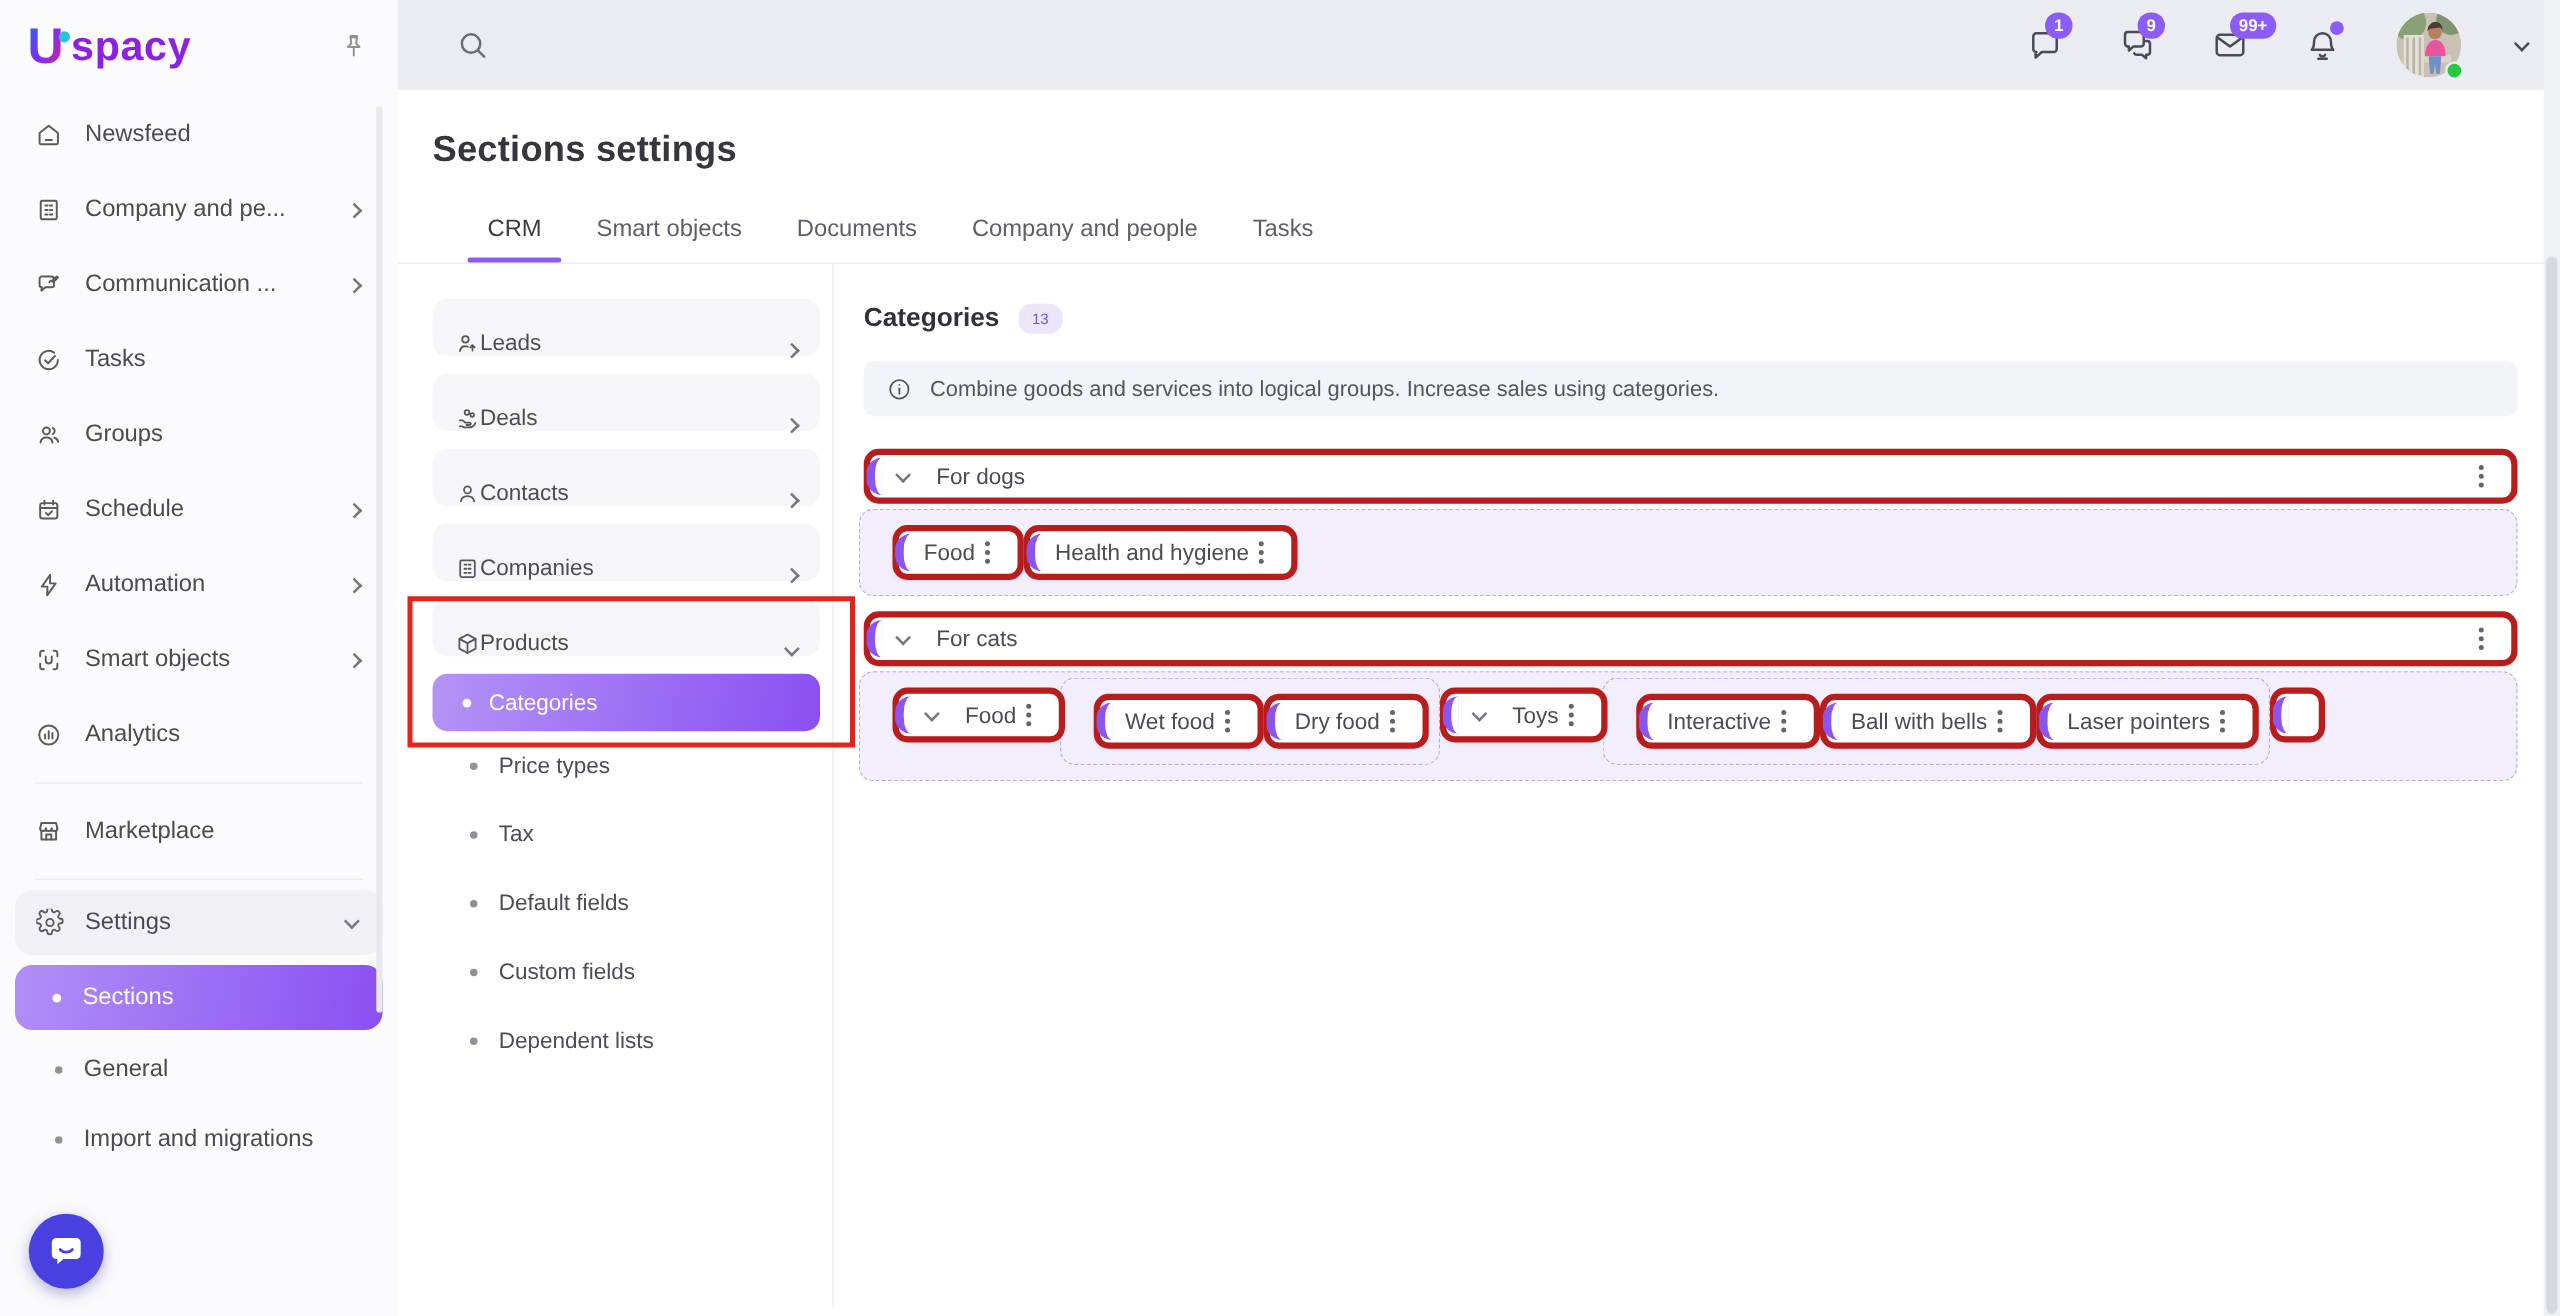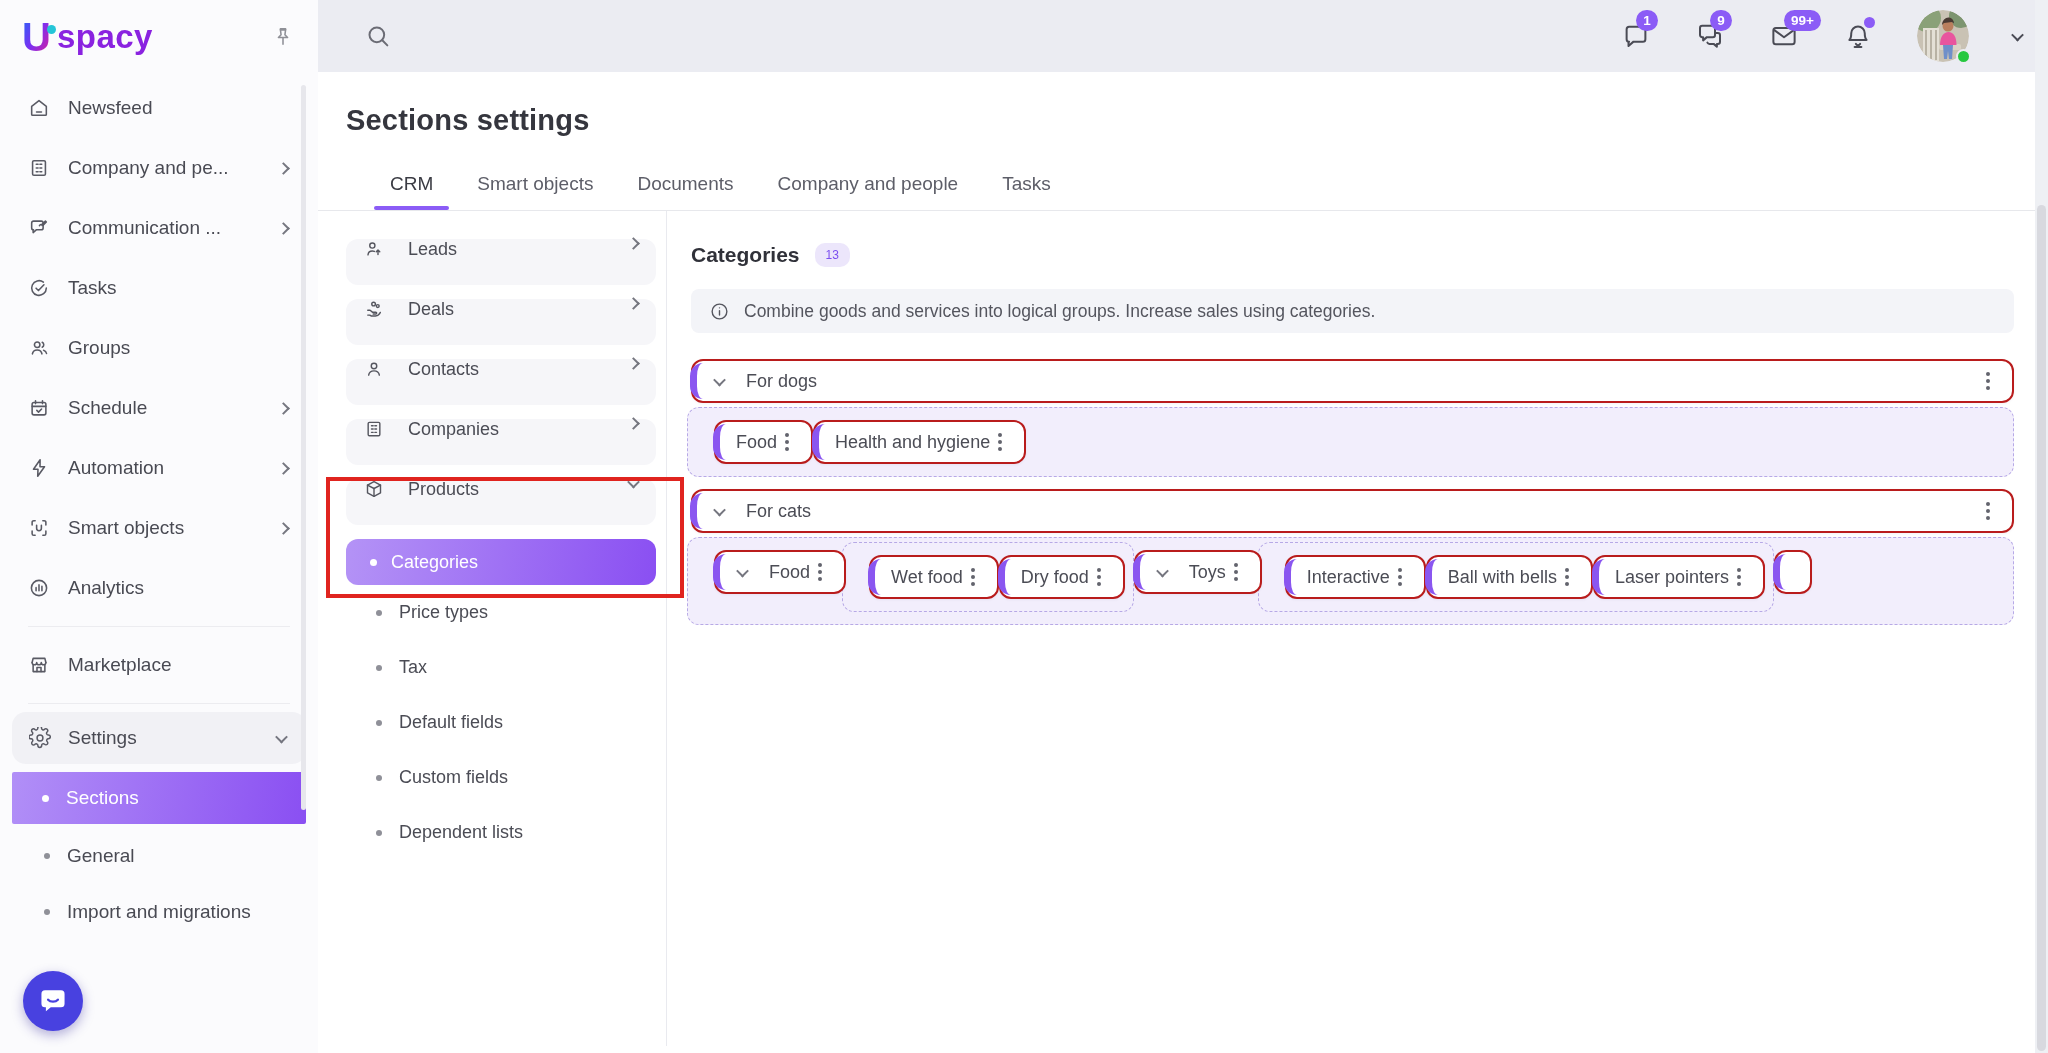--- a/index.html
+++ b/index.html
@@ -18,21 +18,21 @@
   .nav { margin-top:14px; }
   .s-item { height:60px; display:flex; align-items:center; padding:0 30px 0 28px; font-size:19px; color:#494a53; cursor:pointer; }
   .s-item .icn { margin-right:18px; flex:none; }
   .s-item .chev { margin-left:auto; }
   .divider { height:1px; background:#ececf0; margin:8px 28px; }
   .settings-row { height:52px; margin:8px 12px 0 12px; background:#f1f1f5; border-radius:14px; display:flex; align-items:center; padding:0 20px 0 17px; font-size:19px; color:#494a53; cursor:pointer; }
   .settings-row .icn { margin-right:17px; }
   .settings-row .chev { margin-left:auto; }
   .s-child { height:56px; display:flex; align-items:center; padding:0 28px 0 44px; font-size:19px; color:#494a53; cursor:pointer; }
   .s-child .dot { width:6px; height:6px; border-radius:50%; background:#8f9098; margin-right:17px; flex:none; }
-  .s-child.active { height:52px; margin:8px 12px 4px 12px; padding:0 28px 0 30px; border-radius:2px; color:#fff;
+  .s-child.active { height:52px; margin:8px 12px 4px 12px; padding:0 28px 0 30px; border-radius:14px; color:#fff;
                     background:linear-gradient(100deg,#b18ff7 0%,#8a4ff2 100%); }
   .s-child.active .dot { background:#fff; width:7px; height:7px; }
   .side-scroll { position:absolute; top:85px; right:12px; width:5px; height:725px; border-radius:3px; background:#e7e7ec; }
 
   
   .chat-launcher { position:absolute; left:23px; top:971px; width:60px; height:60px; border-radius:50%;
                    background:#4841e0; z-index:60; display:flex; align-items:center; justify-content:center;
                    box-shadow:0 4px 12px rgba(40,30,150,.35); cursor:pointer; }
 
   
@@ -58,22 +58,22 @@
   .page-title { margin:32px 0 0 28px; font-size:29px; font-weight:700; color:#35363e; letter-spacing:0.2px; }
   .tabbar { display:flex; gap:44px; padding:36px 28px 0 72px; border-bottom:1px solid #e7e8ec; }
   .tab { font-size:19px; color:#5d5e68; padding-bottom:15px; position:relative; cursor:pointer; white-space:nowrap; }
   .tab.active { color:#3a3b43; font-weight:500; }
   .tab.active::after { content:""; position:absolute; left:-16px; right:-16px; bottom:0; height:4px; border-radius:3px; background:#8b5cf6; }
   .cols { display:flex; align-items:stretch; height:calc(100% - 146px); }
   .vline { width:1px; background:#e9eaef; margin-left:10px; flex:none; }
 
   
   .crm-col { width:310px; flex:none; margin:28px 0 0 28px; }
-  .nav-btn { height:46px; margin-bottom:14px; display:flex; align-items:flex-start; background:#f6f6f9; border-radius:12px;
-             padding:0 18px; cursor:pointer;gap:24px; }
+  .nav-btn { height:46px; margin-bottom:14px; display:flex; align-items:flex-end; background:#f6f6f9; border-radius:12px;
+             padding:0 18px; cursor:pointer; }
   .nav-btn .lbl { font-size:18px; color:#4b4c55; }
   .nav-btn .chev { margin-left:auto; }
   .nav-active { height:46px; margin-bottom:0; display:flex; align-items:center; border-radius:12px; cursor:pointer;
                 background:linear-gradient(100deg,#b493f6 0%,#8a4ff2 100%); padding:0 18px 0 24px; color:#fff; }
   .nav-active .dot { width:7px; height:7px; border-radius:50%; background:#fff; margin-right:14px; }
   .nav-active .lbl { font-size:18px; color:#fff; }
   .sub-item { height:55px; display:flex; align-items:center; padding-left:30px; cursor:pointer; }
   .sub-item .dot { width:6px; height:6px; border-radius:50%; background:#8f9098; margin-right:17px; flex:none; }
   .sub-item .lbl { font-size:18px; color:#4b4c55; }
 
@@ -81,21 +81,21 @@
   .panel { flex:1; min-width:0; padding:32px 34px 0 24px; overflow:hidden; }
   .heading-row { display:flex; align-items:center; gap:15px; }
   .heading { font-size:21px; font-weight:700; color:#303139; }
   .count-badge { background:#ece6fb; color:#7c4ff0; font-size:12px; padding:5px 11px; border-radius:10px; }
   .info-banner { margin-top:22px; height:44px; background:#f3f4f8; border-radius:8px; display:flex; align-items:center;
                  padding:0 18px; gap:14px; }
   .info-banner .txt { font-size:17.5px; color:#54555e; }
   .tree { margin-top:26px; display:flex; flex-direction:column; }
   .cgroup { display:flex; flex-direction:row; border:1px dashed #b7a9e6; background:#f2eefc; border-radius:12px;
             margin:-8px 0 12px -4px; padding:12px 8px 0 26px; }
-  .crow { position:relative; height:44px; flex:none; background:#fff; border:2px solid #b91c1c; border-radius:12px;
+  .crow { position:relative; height:44px; flex:none; background:#fff; border:5px solid #b91c1c; border-radius:12px;
           display:flex; align-items:center; padding:0 14px 0 20px; margin-bottom:12px;
           box-shadow:0 1px 3px rgba(35,23,87,0.05); cursor:pointer; }
   .bracket { position:absolute; left:-3px; top:2px; bottom:2px; width:13px;
              border-left:7px solid #8a56f0; border-radius:14px 0 0 14px; }
   .crow .chev { margin:0 22px 0 2px; border-color:#75767f; }
   .clabel { font-size:18px; color:#4b4c55; white-space:nowrap; }
   .kebab { margin-left:auto; display:flex; flex-direction:column; gap:3px; padding:4px 8px; cursor:pointer; }
   .kebab i { width:4px; height:4px; border-radius:50%; background:#63646d; display:block; }
 
   

